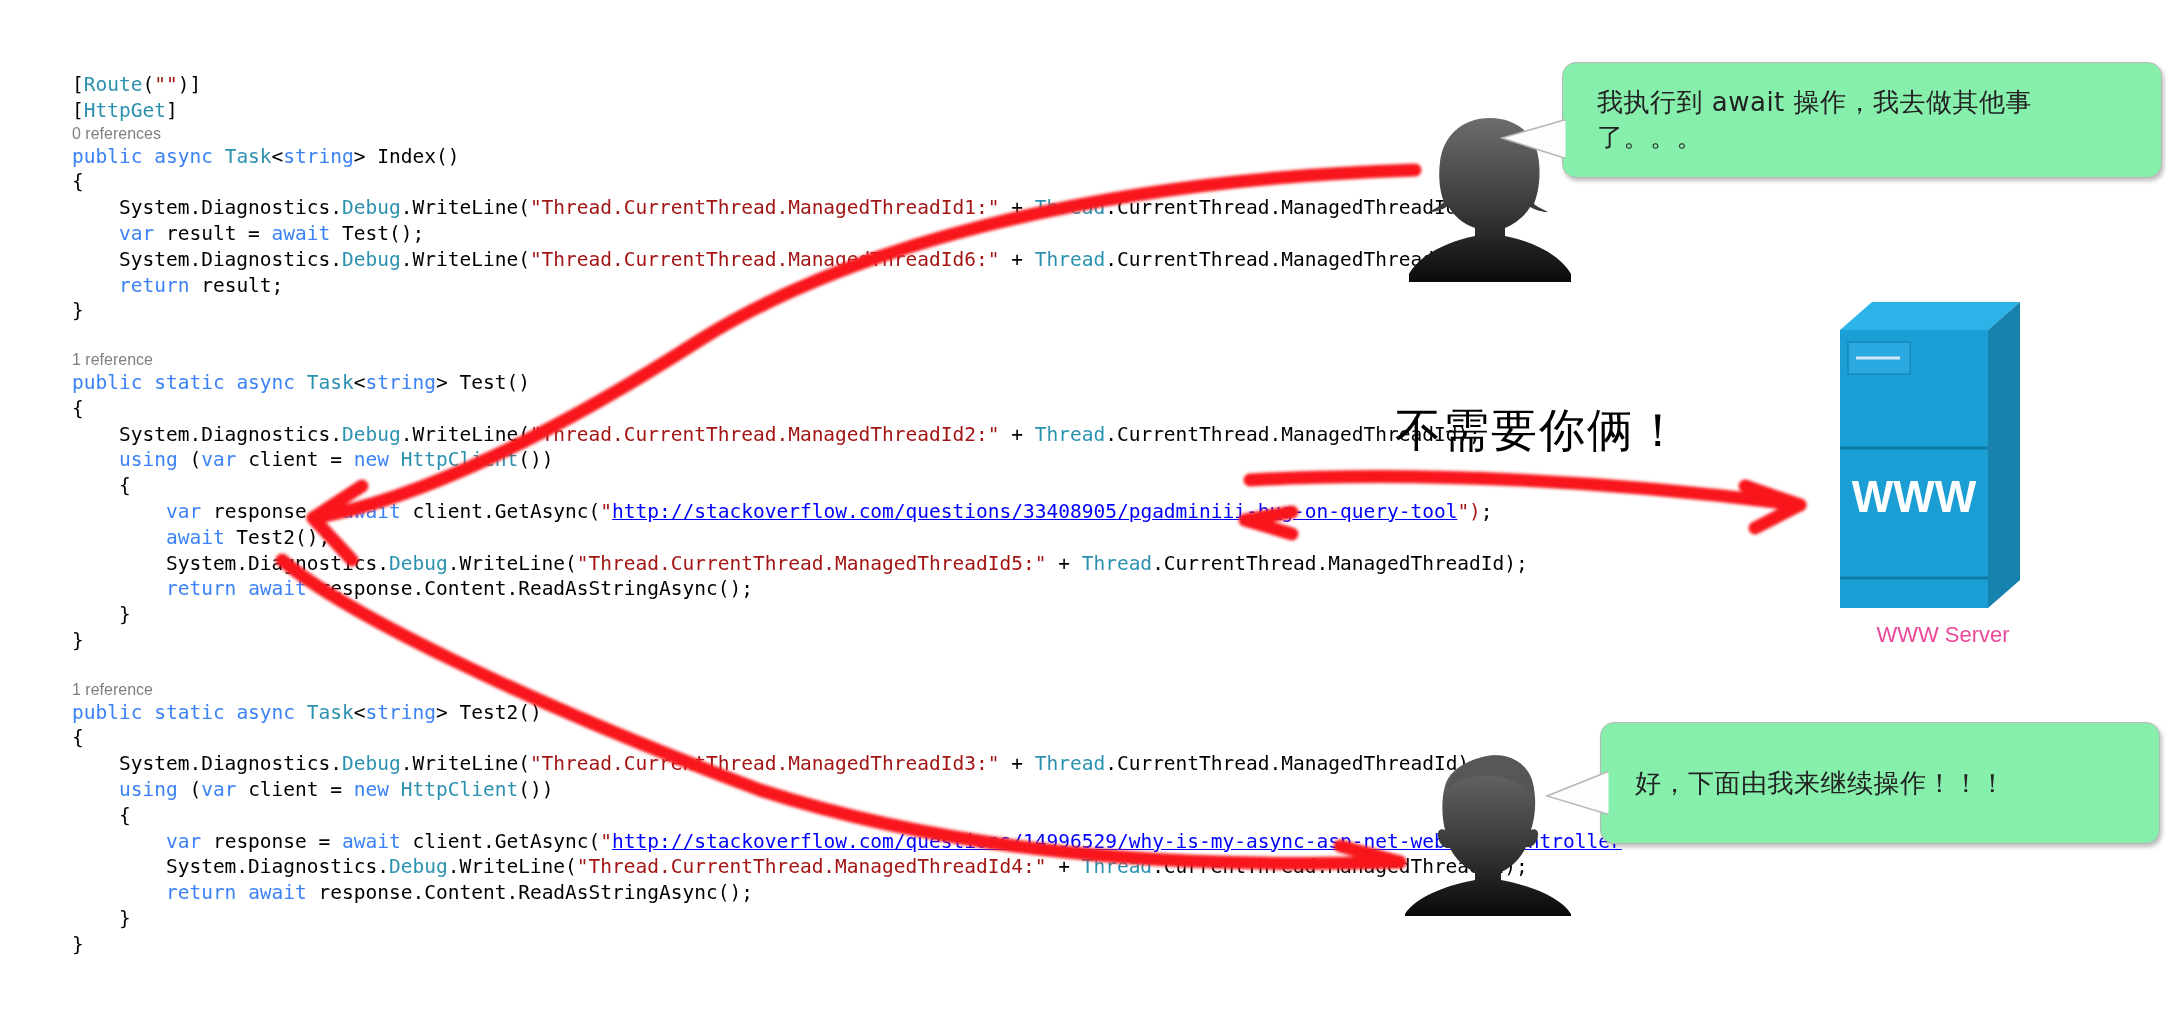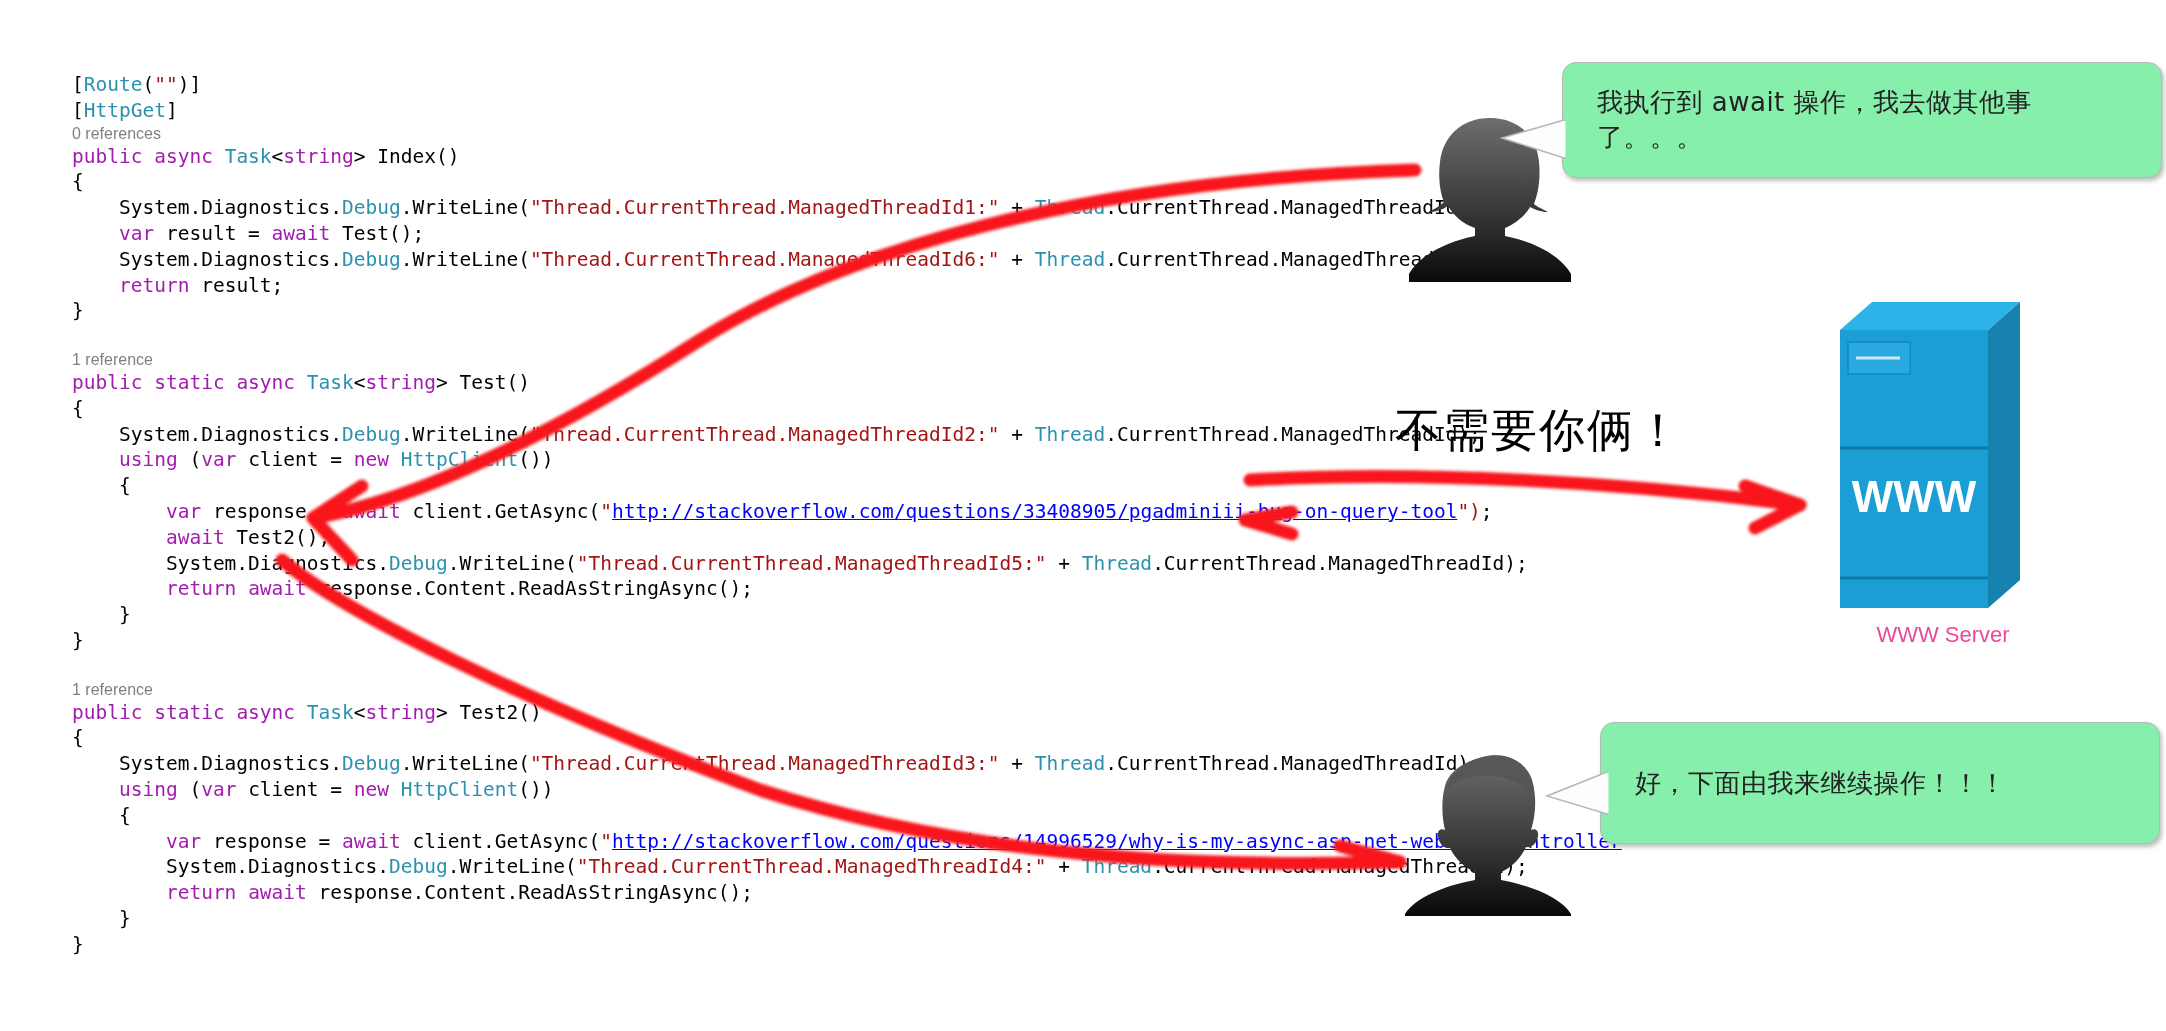--- a/index.html
+++ b/index.html
@@ -8,21 +8,21 @@
        font-family:"Liberation Sans","DejaVu Sans",sans-serif;}
 
   
   #code-panel{position:absolute;left:0;top:0;width:1400px;height:1031px;}
   .code{position:absolute;left:72px;top:72px;
         font-family:"DejaVu Sans Mono","Liberation Mono",monospace;
         font-size:19.5px;line-height:25.8px;white-space:pre;color:#000000;}
   .ln{white-space:pre;height:25.8px;}
   .refline{font-family:"Liberation Sans","DejaVu Sans",sans-serif;
            font-size:16px;color:#808080;height:20px;line-height:20px;}
-  .kw{color:#a21caf;}      
+  .kw{color:#3b82f6;}      
   .ty{color:#2b91af;}      
   .st{color:#a31515;}      
   .at{color:#2b91af;margin-top:37px;}      
   .pl{color:#000000;}      
   .lk{color:#0000ff;text-decoration:underline;}
 
   
   .person{position:absolute;}
   .person svg{display:block;}
 

